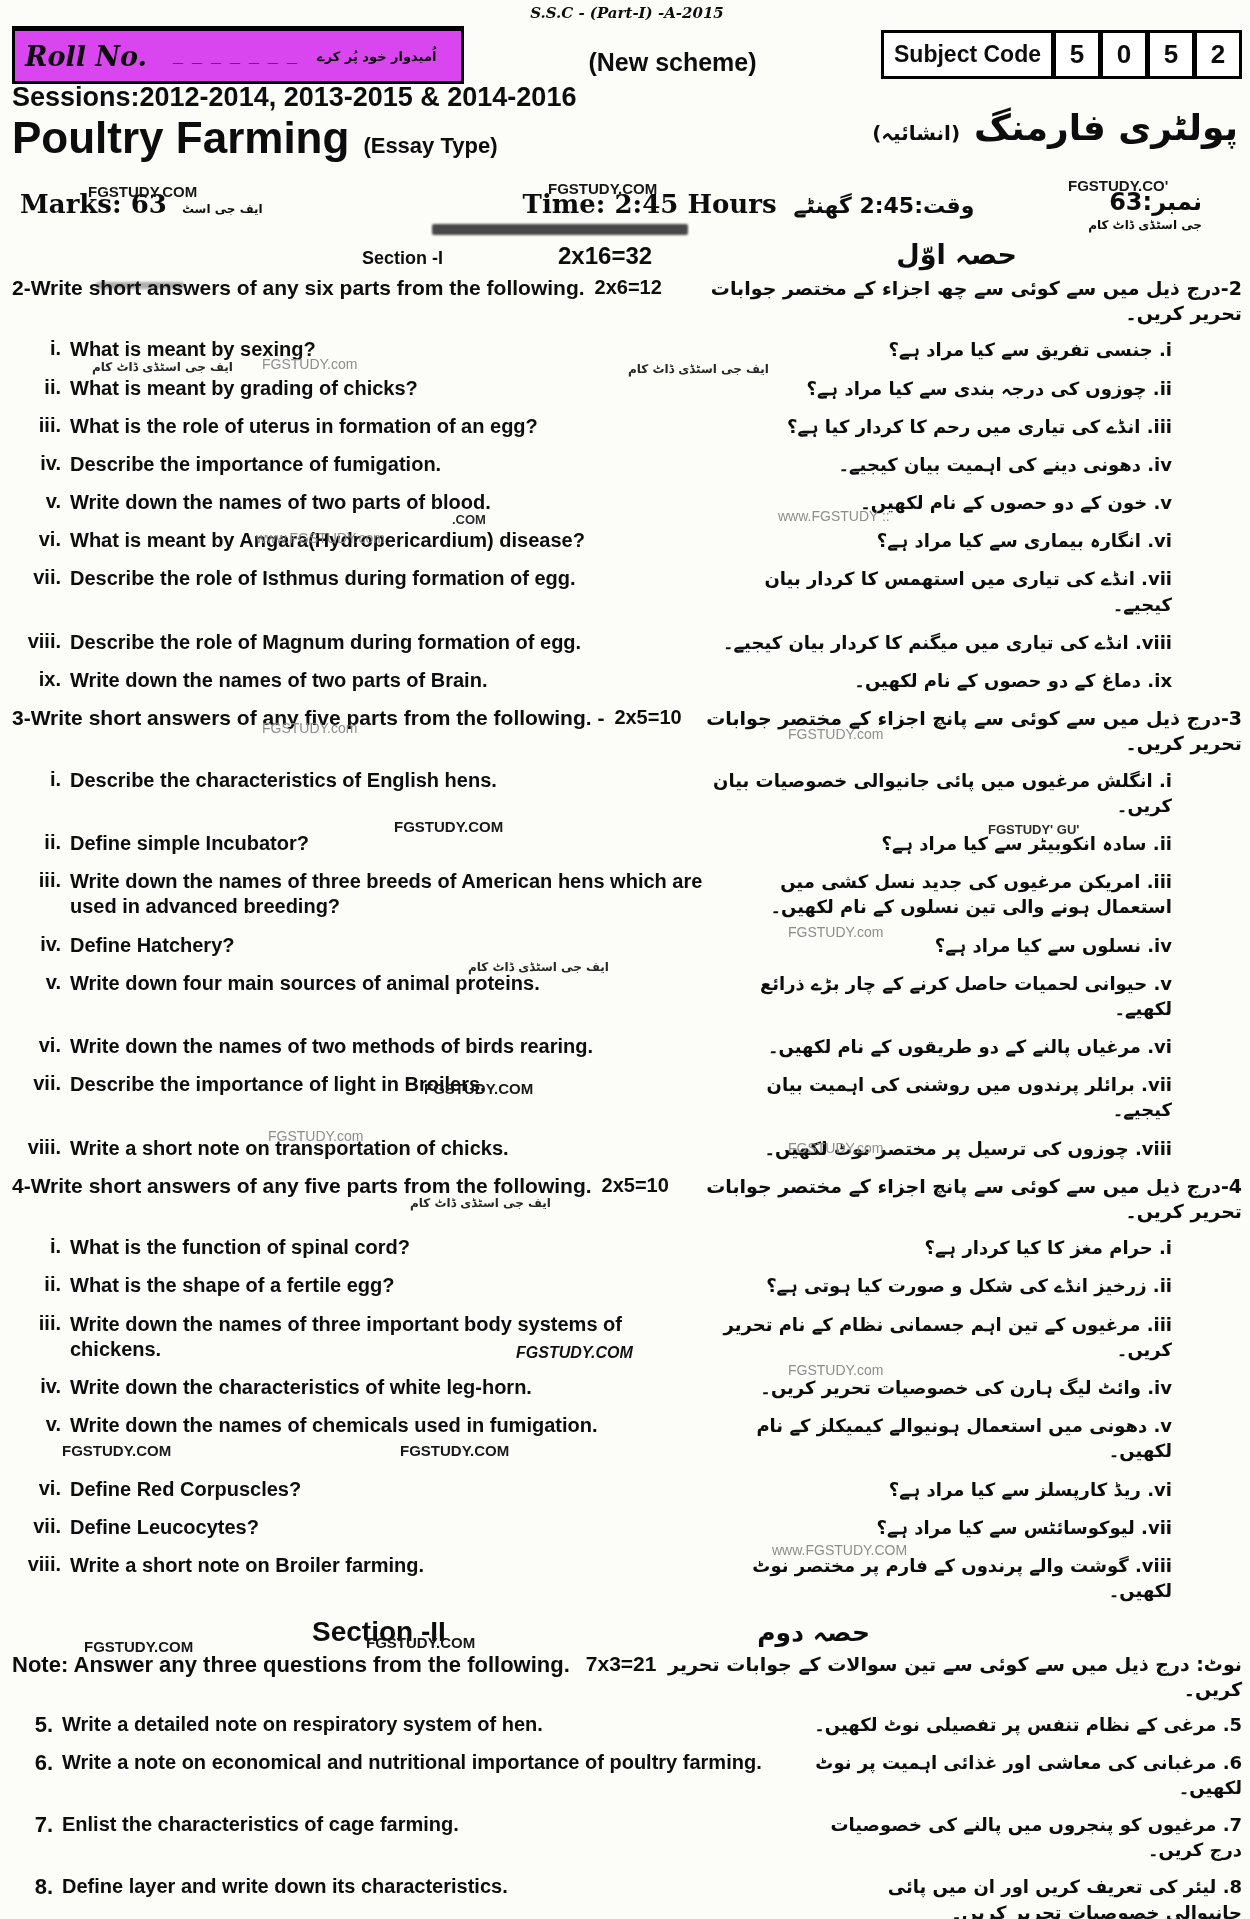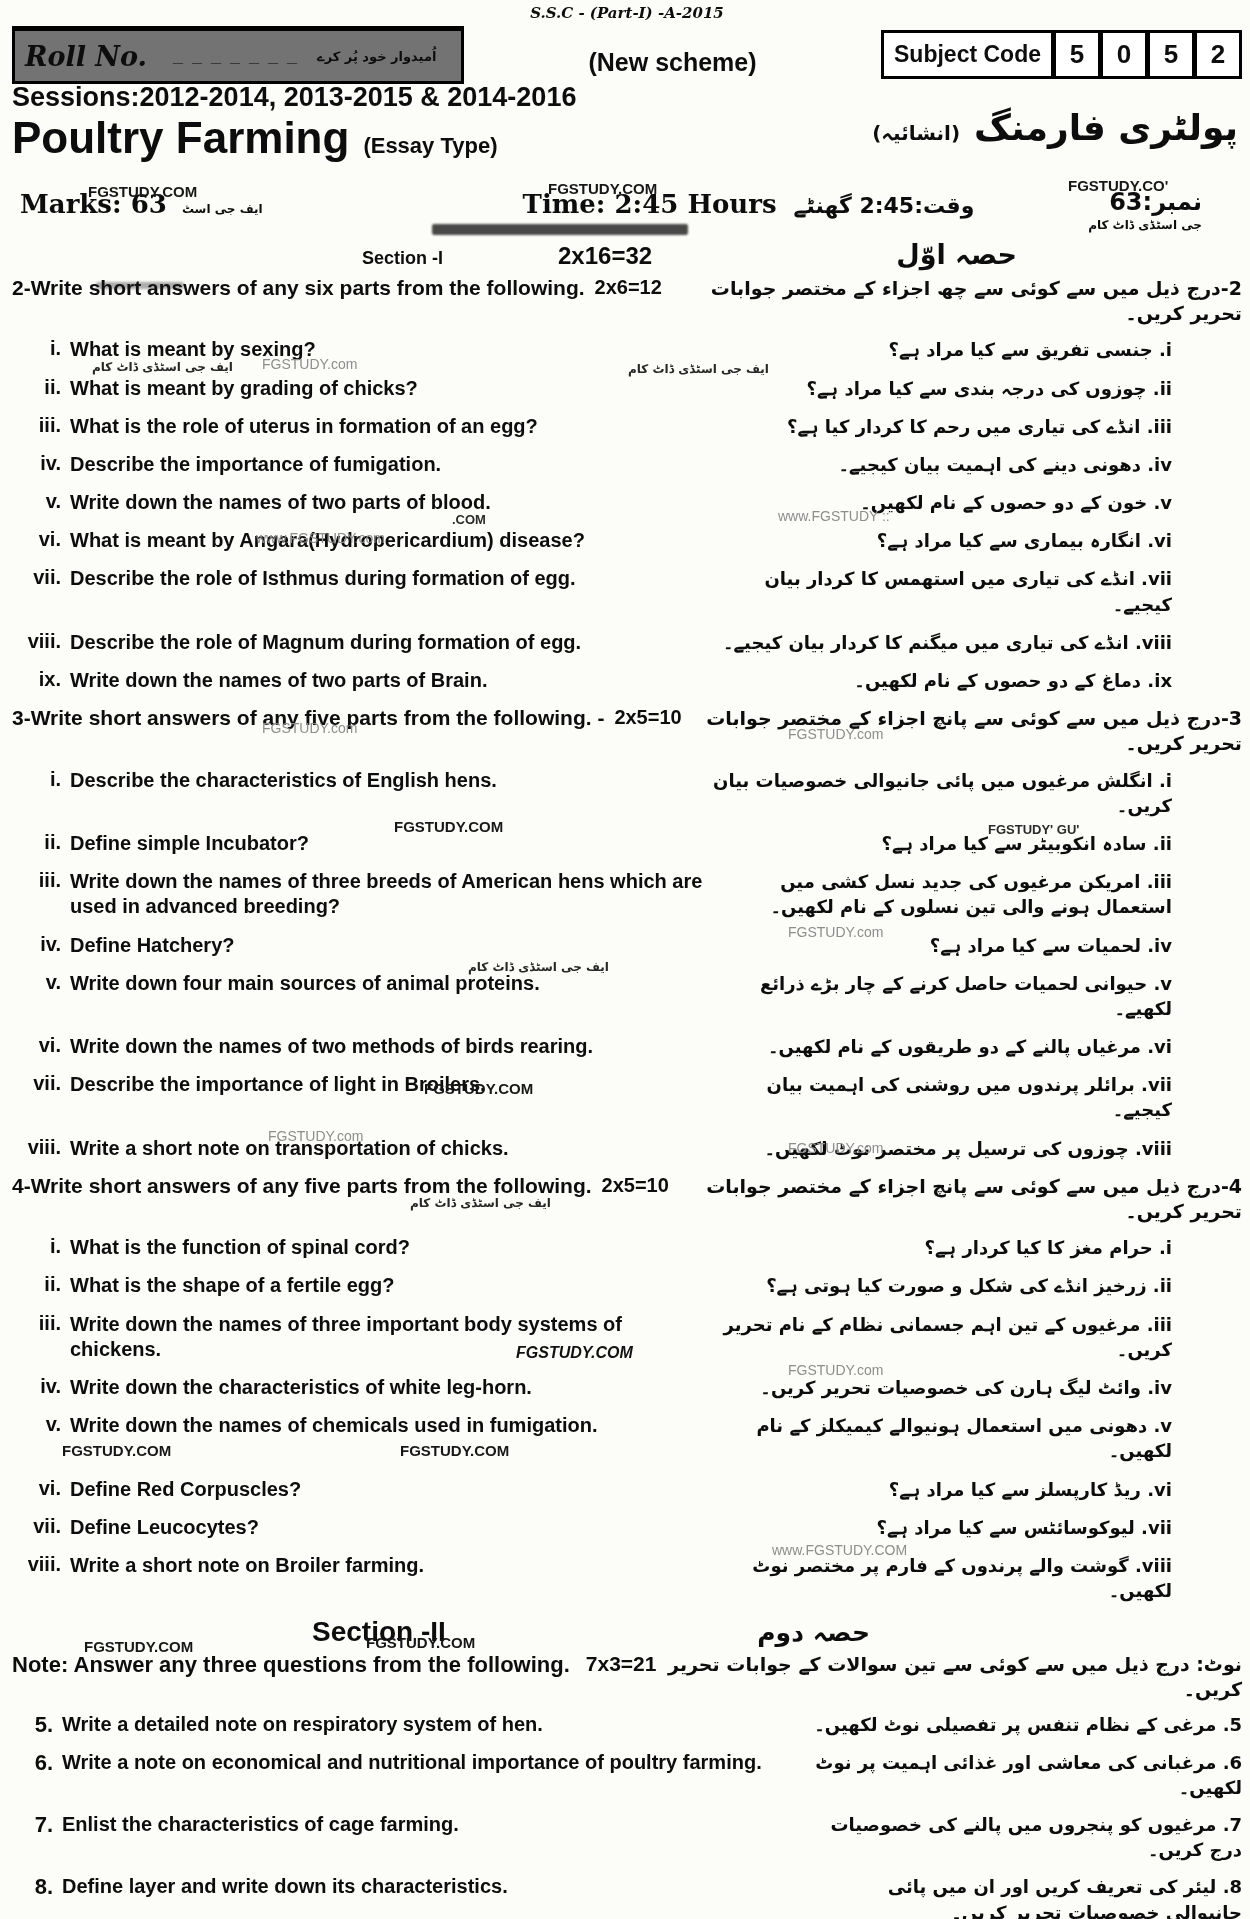--- a/index.html
+++ b/index.html
@@ -16,21 +16,21 @@
   .wm.b{color:#171717;font-weight:bold;font-size:15px;}
   .wm.b2{color:#2a2a2a;font-weight:bold;font-size:13px;}
   .wm.bi{color:#111;font-weight:bold;font-style:italic;font-size:16px;}
   .wm.u{color:#262626;font-family:"DejaVu Sans",sans-serif;font-size:12px;direction:rtl;font-weight:bold;}
 
   .examref{text-align:center;font-family:"DejaVu Serif",serif;font-style:italic;font-weight:bold;font-size:15px;margin-bottom:4px;}
 
   .toprow{display:flex;align-items:flex-start;justify-content:space-between;height:80px;}
   .rollbox{
     flex:0 0 452px;border:3px solid #000;border-top-width:5px;height:58px;
-    display:flex;align-items:center;padding:14px 10px;box-sizing:border-box;background:#737373;
+    display:flex;align-items:center;padding:14px 10px;box-sizing:border-box;background:#d946ef;
   }
   .rolllabel{font-family:"DejaVu Serif",serif;font-style:italic;font-weight:bold;font-size:27px;}
   .rolldash{font-weight:bold;font-size:18px;letter-spacing:2px;margin-left:26px;color:#222;}
   .rollur{font-family:"DejaVu Sans",sans-serif;font-size:13px;font-weight:bold;direction:rtl;margin-left:18px;}
   .scheme{font-weight:bold;font-size:25px;margin-top:22px;}
   .subjcode{display:flex;align-items:stretch;margin-top:4px;}
   .sclabel{border:3px solid #000;font-weight:bold;font-size:23px;padding:8px 10px;background:#fff;}
   .scd{border:3px solid #000;border-left-width:2px;width:42px;display:flex;align-items:center;justify-content:center;
        font-weight:bold;font-size:26px;background:#fff;}
 
@@ -258,21 +258,21 @@
 
       <div class="qrow">
         <div class="qnum">iii.</div>
         <div class="qen">Write down the names of three breeds of American hens which are used in advanced breeding?</div>
         <div class="qur">iii. امریکن مرغیوں کی جدید نسل کشی میں استعمال ہونے والی تین نسلوں کے نام لکھیں۔</div>
       </div>
 
       <div class="qrow">
         <div class="qnum">iv.</div>
         <div class="qen">Define Hatchery?</div>
-        <div class="qur">iv. لحمیات سے کیا مراد ہے؟</div>
+        <div class="qur">iv. نسلوں سے کیا مراد ہے؟</div>
       </div>
 
       <div class="qrow">
         <div class="qnum">v.</div>
         <div class="qen">Write down four main sources of animal proteins.</div>
         <div class="qur">v. حیوانی لحمیات حاصل کرنے کے چار بڑے ذرائع لکھیے۔</div>
       </div>
 
       <div class="qrow">
         <div class="qnum">vi.</div>

